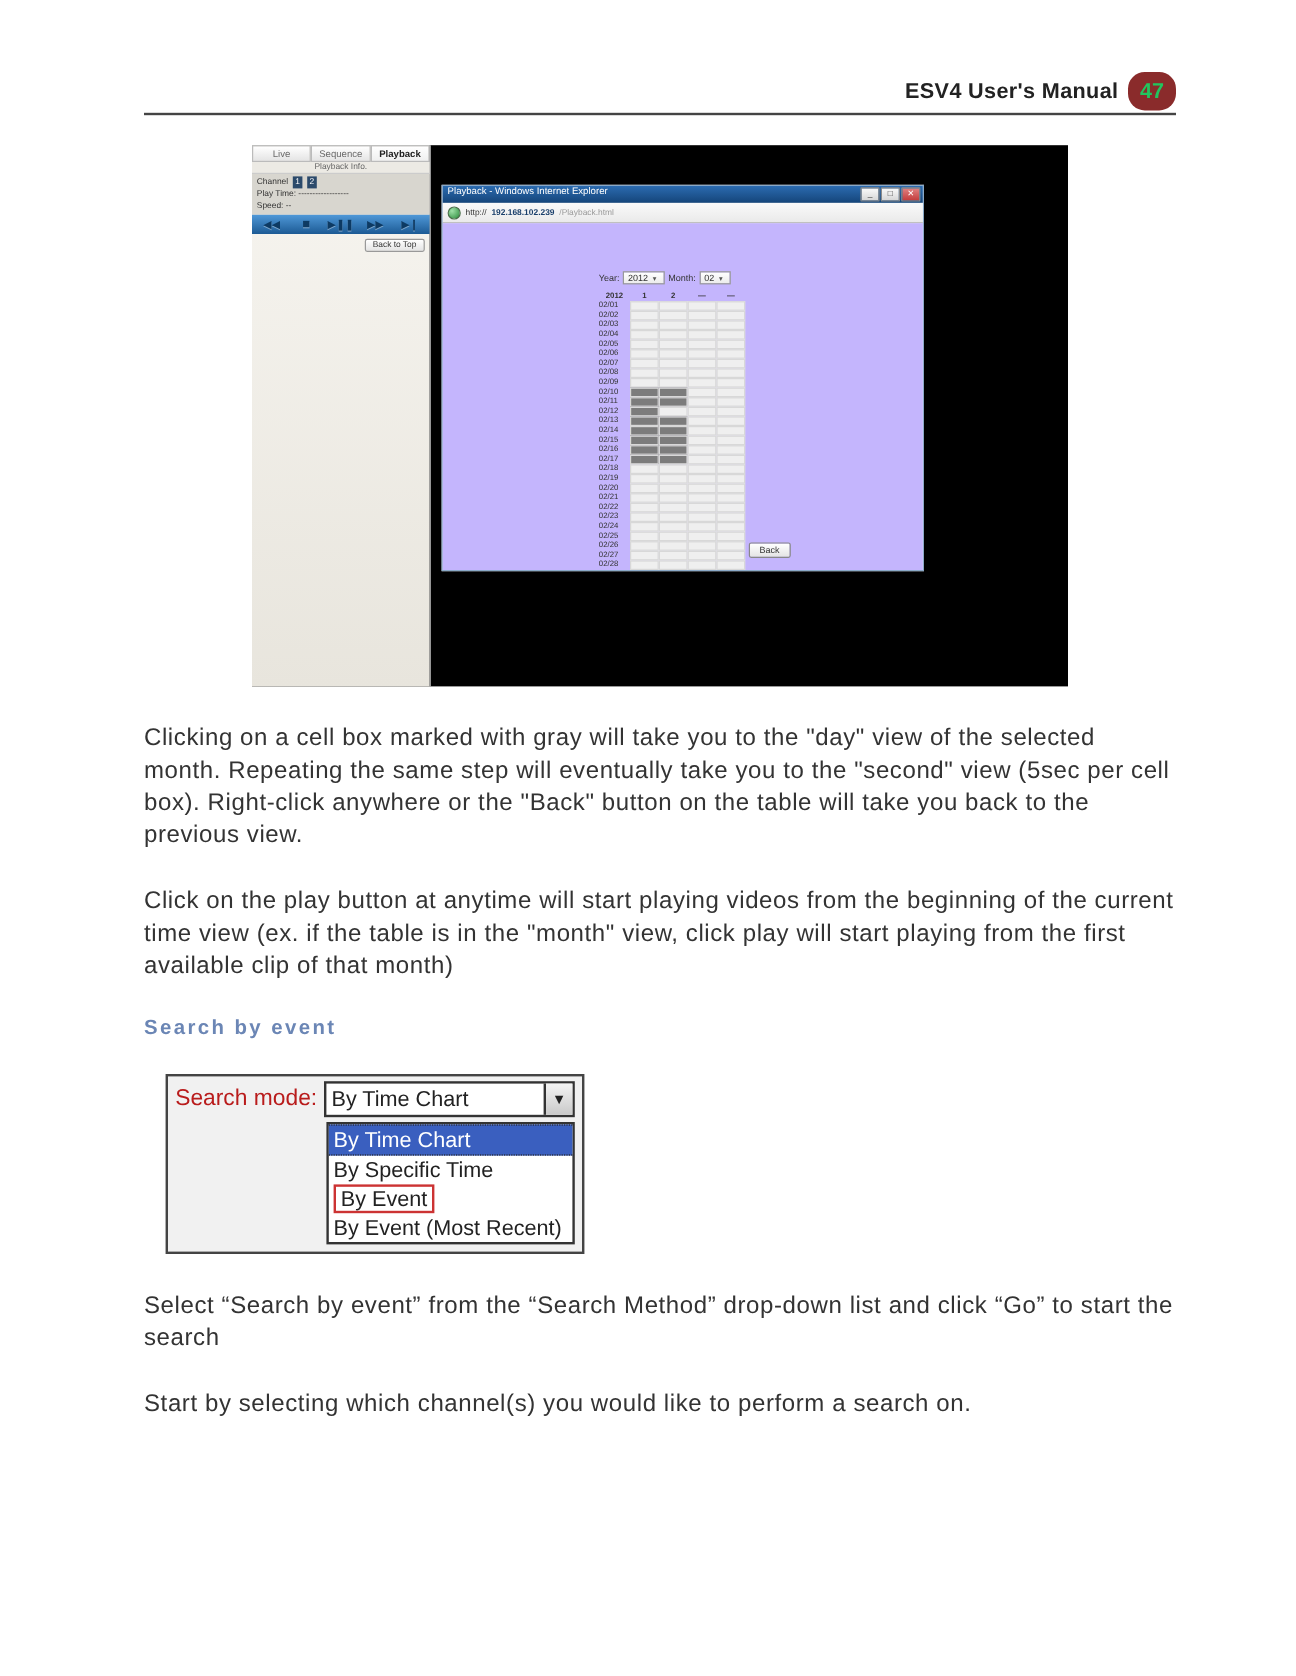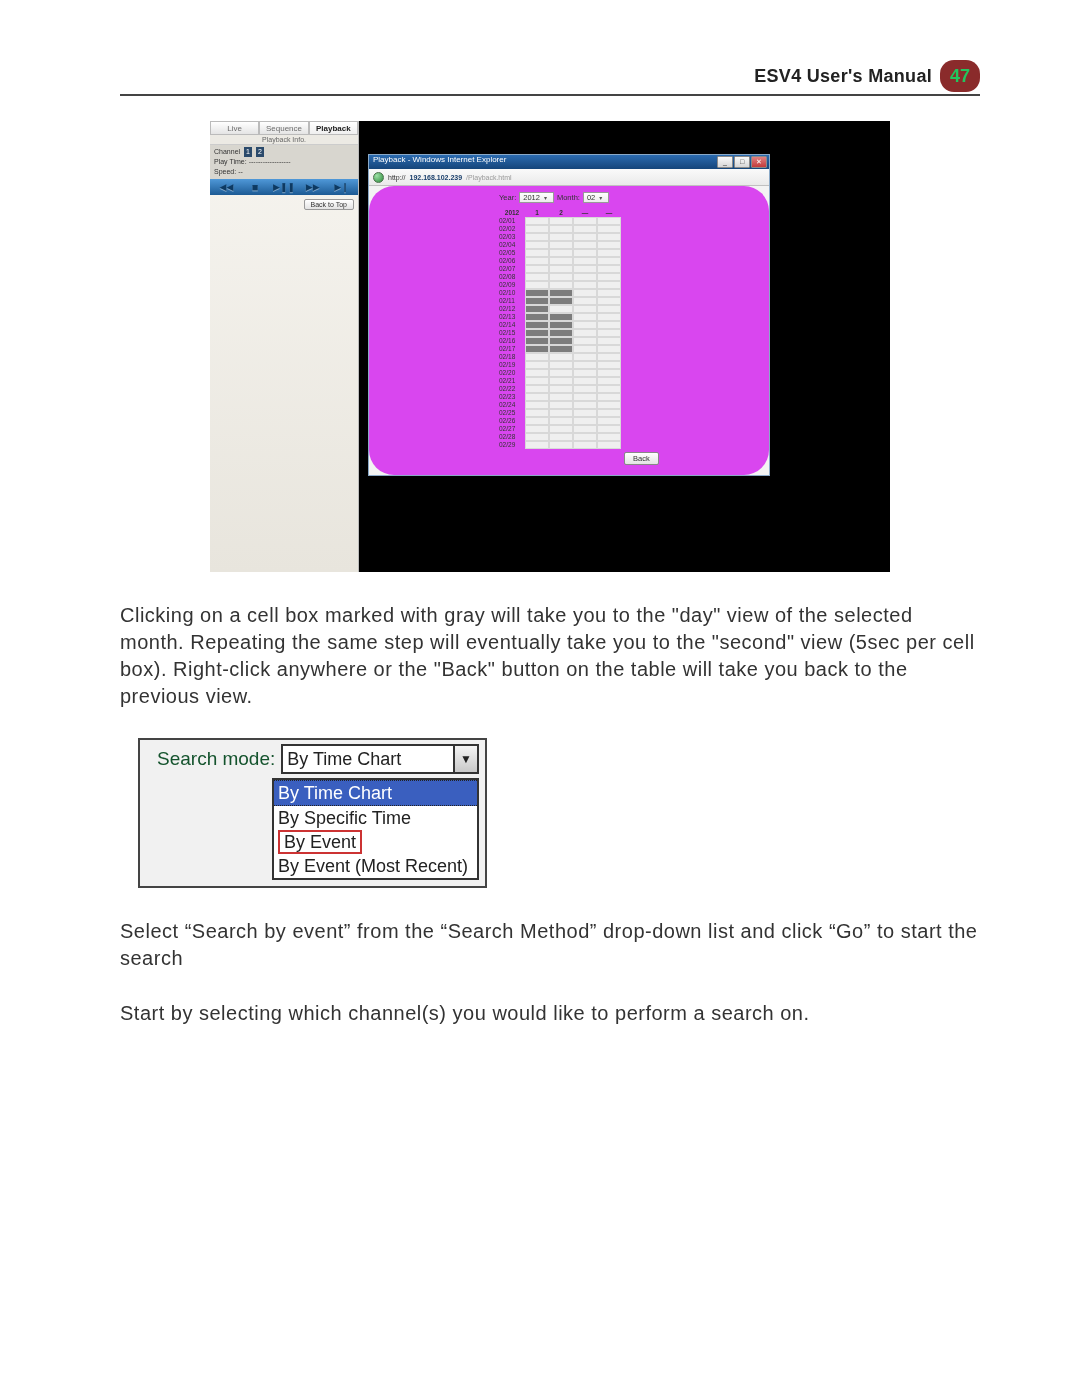--- a/index.html
+++ b/index.html
@@ -180,25 +180,24 @@
   .urlglobe {
     width:9px; height:9px; border-radius:50%;
     background: radial-gradient(circle at 30% 30%, #9fe1a7, #2a8a3a);
     border:1px solid #4a704a;
   }
   .urlhost { color:#1a3f6b; font-weight:bold; }
   .urlrest { color:#9a9a9a; }
 
   .popup-body {
     flex: 1;
-    background: #d946ef;
+    background: #c4b5fd;
     overflow: hidden;
     position: relative;
-    padding: 6px 0 0 130px;
-    border-radius: 25px;
+    padding: 40px 0 0 130px;
   }
 
   .ymrow {
     font-size: 7.5px;
     color: #333;
     display: flex;
     align-items: center;
     gap: 3px;
     margin-bottom: 6px;
   }
@@ -268,22 +267,21 @@
   }
   .shot2-top {
     display: flex;
     align-items: center;
     padding: 4px 6px;
     gap: 6px;
   }
   .shot2-label {
     font-family: Arial, sans-serif;
     font-size: 19px;
-    color: #14532d;
-    margin-left: 11px;
+    color: #b91c1c;
   }
   .shot2-sel {
     flex: 1;
     border: 2px solid #333;
     background: #fff;
     display: flex;
     align-items: center;
     justify-content: space-between;
     padding: 0 0 0 4px;
     font-family: Arial, sans-serif;
@@ -537,20 +535,22 @@
             <div class="cell"></div>
             <div class="cell"></div>
             <div class="cell"></div>
           </div>
         <div class="backbtn">Back</div>
       </div>
     </div>
   </div>
 
   <p class="para">Clicking on a cell box marked with gray will take you to the "day" view of the selected month. Repeating the same step will eventually take you to the "second" view (5sec per cell box). Right-click anywhere or the "Back" button on the table will take you back to the previous view.</p>
+  <p class="para">Click on the play button at anytime will start playing videos from the beginning of the current time view (ex. if the table is in the "month" view, click play will start playing from the first available clip of that month)</p>
+  <p class="heading">Search by event</p>
 
   <div class="shot2">
     <div class="shot2-top">
       <span class="shot2-label">Search mode:</span>
       <div class="shot2-sel">
         <span>By Time Chart</span>
         <div class="sel-btn">▼</div>
       </div>
     </div>
     <div class="shot2-list">

